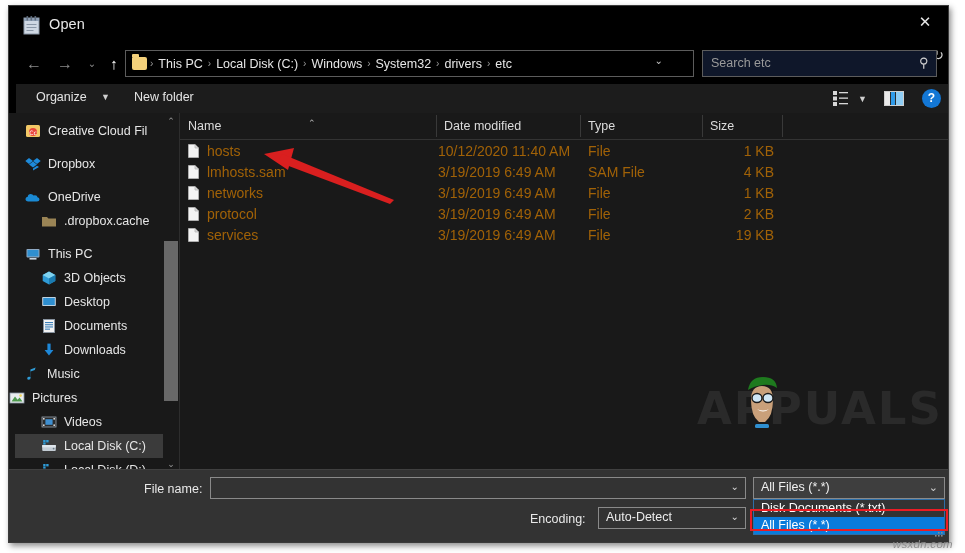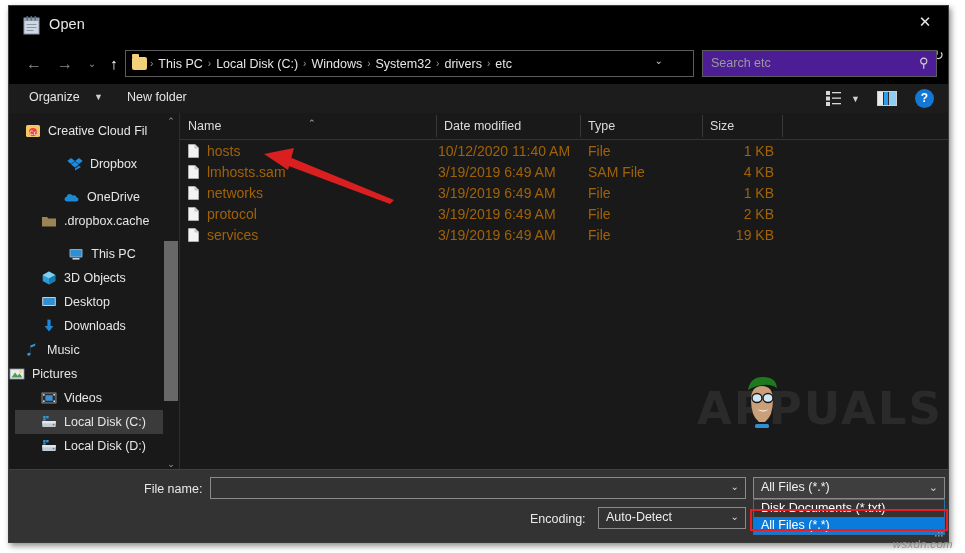--- a/index.html
+++ b/index.html
@@ -136,39 +136,39 @@
     font-size: 14px;
     color: #d4d4d4;
     cursor: default;
   }
   .searchbox {
     position: absolute;
     left: 693px; top: 6px;
     width: 235px; height: 27px;
     border: 1px solid #5c5c5c;
     box-sizing: border-box;
-    background: #4c1d95;
+    background: #0f172a;
   }
   .searchbox .ph {
     position: absolute;
     left: 8px; top: 5px;
     font-size: 12.5px;
     color: #9a9a9a;
   }
   .search-icon {
     position: absolute;
     right: 7px; top: 4px;
     font-size: 13px;
     color: #d0d0d0;
     transform: scaleX(-1);
   }
   
   .cmdbar {
     position: absolute;
-    left: 0; top: 78px;
+    left: 7px; top: 78px;
     width: 100%;
     height: 29px;
     background: #1c1c1c;
     border-bottom: 5px solid #d946ef;
   }
   .cmd-item {
     position: absolute;
     top: 6px;
     font-size: 12.5px;
     color: #e4e4e4;
@@ -239,21 +239,21 @@
     font-size: 12.5px;
     color: #e6e6e6;
     white-space: nowrap;
     cursor: default;
   }
   .nav-row.selected {
     background: #3b3b3b;
     margin-left: 6px;
     width: 148px;
   }
-  .nav-row.gap { margin-top: 9px; justify-content: center; }
+  .nav-row.gap { margin-top: 9px; }
   .nav-ico {
     width: 16px; height: 16px;
     margin-right: 7px;
     flex: none;
     position: relative;
   }
   .nav-lbl { overflow: hidden; }
   .sb-scroll {
     position: absolute;
     right: 0; top: 0;
@@ -581,20 +581,30 @@
                   <polygon points="8,8.5 14.3,5.1 14.3,11 8,14.4" fill="#1a7bb0"></polygon>
                 </svg></span>
               <span class="nav-lbl">3D Objects</span>
             </div>
             <div class="nav-row" style="padding-left: 32px;">
               <span class="nav-ico"><svg viewBox="0 0 16 16">
                   <rect x="1.2" y="3" width="13.6" height="9" rx="0.8" fill="#cdd9e4"></rect>
                   <rect x="2.2" y="3.9" width="11.6" height="7.2" fill="#2f8fd0"></rect>
                 </svg></span>
               <span class="nav-lbl">Desktop</span>
+            </div>
+            <div class="nav-row" style="padding-left: 32px;">
+              <span class="nav-ico"><svg viewBox="0 0 16 16">
+                  <rect x="2.5" y="1.5" width="11" height="13" fill="#f2f2f2" stroke="#8a97a4" stroke-width="0.9"></rect>
+                  <rect x="4" y="4" width="8" height="1.1" fill="#3b7fb8"></rect>
+                  <rect x="4" y="6.2" width="8" height="1.1" fill="#3b7fb8"></rect>
+                  <rect x="4" y="8.4" width="8" height="1.1" fill="#3b7fb8"></rect>
+                  <rect x="4" y="10.6" width="5" height="1.1" fill="#3b7fb8"></rect>
+                </svg></span>
+              <span class="nav-lbl">Documents</span>
             </div>
             <div class="nav-row" style="padding-left: 32px;">
               <span class="nav-ico"><svg viewBox="0 0 16 16">
                   <rect x="6.4" y="1.6" width="3.2" height="7" fill="#1e88d8"></rect>
                   <polygon points="3.6,8 12.4,8 8,13.4" fill="#1e88d8"></polygon>
                 </svg></span>
               <span class="nav-lbl">Downloads</span>
             </div>
             <div class="nav-row" style="padding-left: 15px;">
               <span class="nav-ico"><svg viewBox="0 0 16 16">

